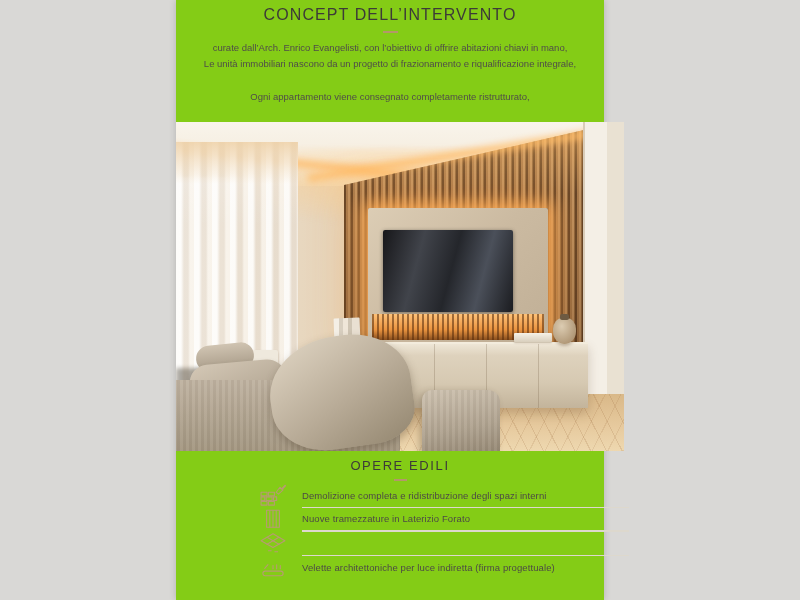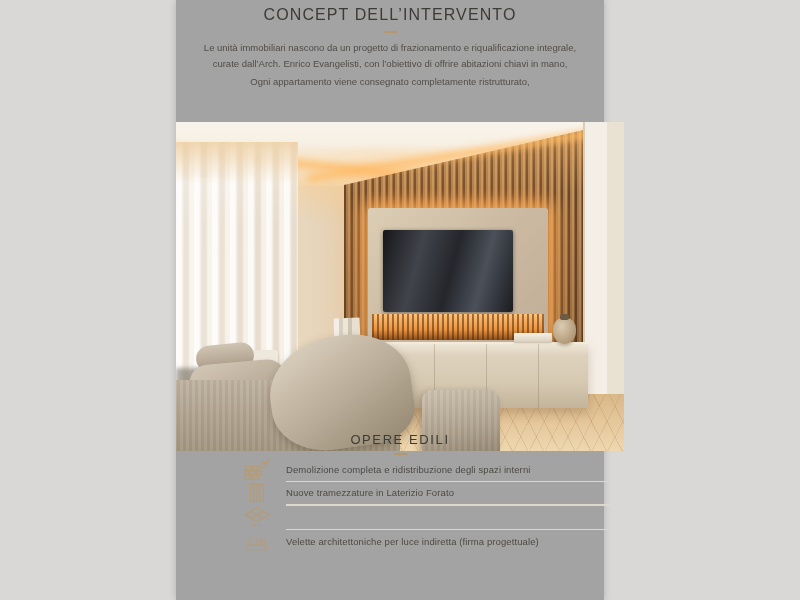--- a/index.html
+++ b/index.html
@@ -4,36 +4,36 @@
 <style>
   html,body{margin:0;padding:0;}
   body{
     width:800px;height:600px;overflow:hidden;
     background:#d9d8d6;
     font-family:"Liberation Sans", sans-serif;
     -webkit-font-smoothing:antialiased;
   }
   .sheet{
     position:absolute;left:176px;top:0;width:428px;height:600px;
-    background:#a3a3a3;
+    background:#84cc16;
     box-shadow:0 0 7px rgba(0,0,0,.18);
   }
   
   .concept-title{
     margin:5px 0 0 0;
     font-size:16px;font-weight:normal;letter-spacing:1.1px;
     color:#3d3b38;text-align:center;line-height:20px;
   }
   .gold-rule{width:15px;height:2px;background:#b4976a;margin:6px auto 0 auto;}
   .intro{margin-top:7px;}
   .intro .line{
     font-size:9.5px;line-height:15.5px;color:#504d49;
     text-align:center;white-space:nowrap;
   }
-  .intro .para2{margin-top:3px;}
+  .intro .para2{margin-top:18px;}
   
   .photo{
     position:absolute;left:0;top:122px;width:448px;height:329px;overflow:hidden;
     background:linear-gradient(90deg,#efe3d2 0%,#e6d4ba 35%,#ddc6a5 55%,#e7d7c0 100%);
     box-shadow:inset 0 0 34px rgba(110,75,35,.14);
   }
   .photo *{position:absolute;}
   .ph-ceiling{left:0;top:0;width:448px;height:64px;
     background:linear-gradient(180deg,#f9f4eb 0%,#f5eddf 55%,#eedcc0 100%);}
   .ph-wash{left:55px;top:26px;width:350px;height:78px;
@@ -103,45 +103,45 @@
   .sofa-seatbase{left:-8px;top:258px;width:232px;height:75px;border-radius:6px;
     background:
       repeating-linear-gradient(90deg,rgba(255,255,255,.05) 0 3px,rgba(0,0,0,.04) 3px 6px),
       linear-gradient(180deg,#bfb2a0,#a2957f);}
   .sofa-armrest{left:246px;top:268px;width:78px;height:62px;border-radius:10px 12px 0 0;
     background:
       repeating-linear-gradient(90deg,rgba(255,255,255,.05) 0 3px,rgba(0,0,0,.04) 3px 6px),
       linear-gradient(170deg,#cec2b0 0%,#b0a390 60%,#968975 100%);
     box-shadow:-3px 2px 6px rgba(80,65,45,.3);}
   
-  .works{position:absolute;left:0;top:425px;width:448px;}
+  .works{position:absolute;left:0;top:451px;width:448px;}
   .works-title{
     margin:7px 0 0 0;font-size:13px;font-weight:normal;letter-spacing:1.6px;
     color:#3d3b38;text-align:center;line-height:16px;
   }
   .works .gold-rule{width:13px;margin-top:5px;}
-  .works-list{margin-top:3px;}
+  .works-list{margin-top:3px;padding-left:16px;}
   .work-row{display:flex;align-items:center;height:22.6px;}
   .work-icon{width:30px;height:22px;margin-left:66px;flex:0 0 auto;display:block;}
   .work-icon svg{display:block;width:30px;height:22px;}
   .work-label{margin-left:14px;font-size:9.5px;color:#4d4a46;letter-spacing:.1px;}
   .row-sep{height:1px;background:#ddd8cd;margin-left:110px;width:327px;}
   .stroke{fill:none;stroke:#b79b72;stroke-width:1.2;stroke-linecap:round;stroke-linejoin:round;}
 </style>
 </head>
 <body>
 
 <div class="sheet">
 
   <h1 class="concept-title">CONCEPT DELL’INTERVENTO</h1>
   <div class="gold-rule"></div>
 
   <div class="intro">
+    <div class="line">curate dall’Arch. Enrico Evangelisti, con l’obiettivo di offrire abitazioni chiavi in mano,</div>
     <div class="line">Le unità immobiliari nascono da un progetto di frazionamento e riqualificazione integrale,</div>
-    <div class="line">curate dall’Arch. Enrico Evangelisti, con l’obiettivo di offrire abitazioni chiavi in mano,</div>
     <div class="line para2">Ogni appartamento viene consegnato completamente ristrutturato,</div>
   </div>
 
   <div class="photo">
     <div class="ph-ceiling"></div>
     <div class="ph-wash"></div>
     <div class="ph-glow-left"></div>
     <div class="ph-window"></div>
     <div class="ph-curtain"></div>
     <div class="ph-slatwall"></div>

